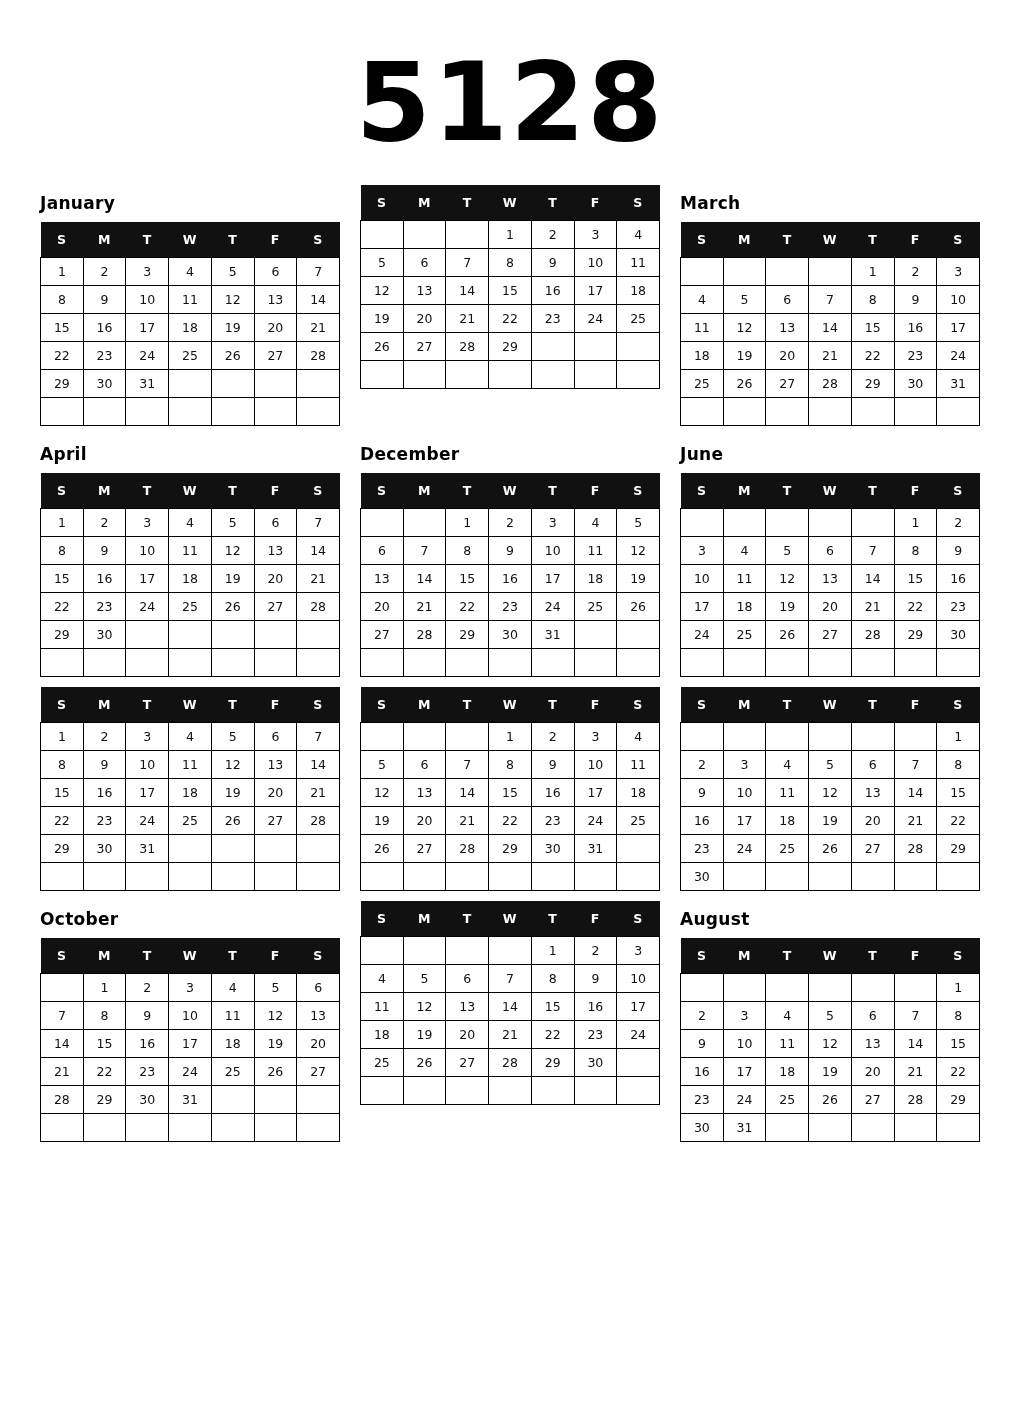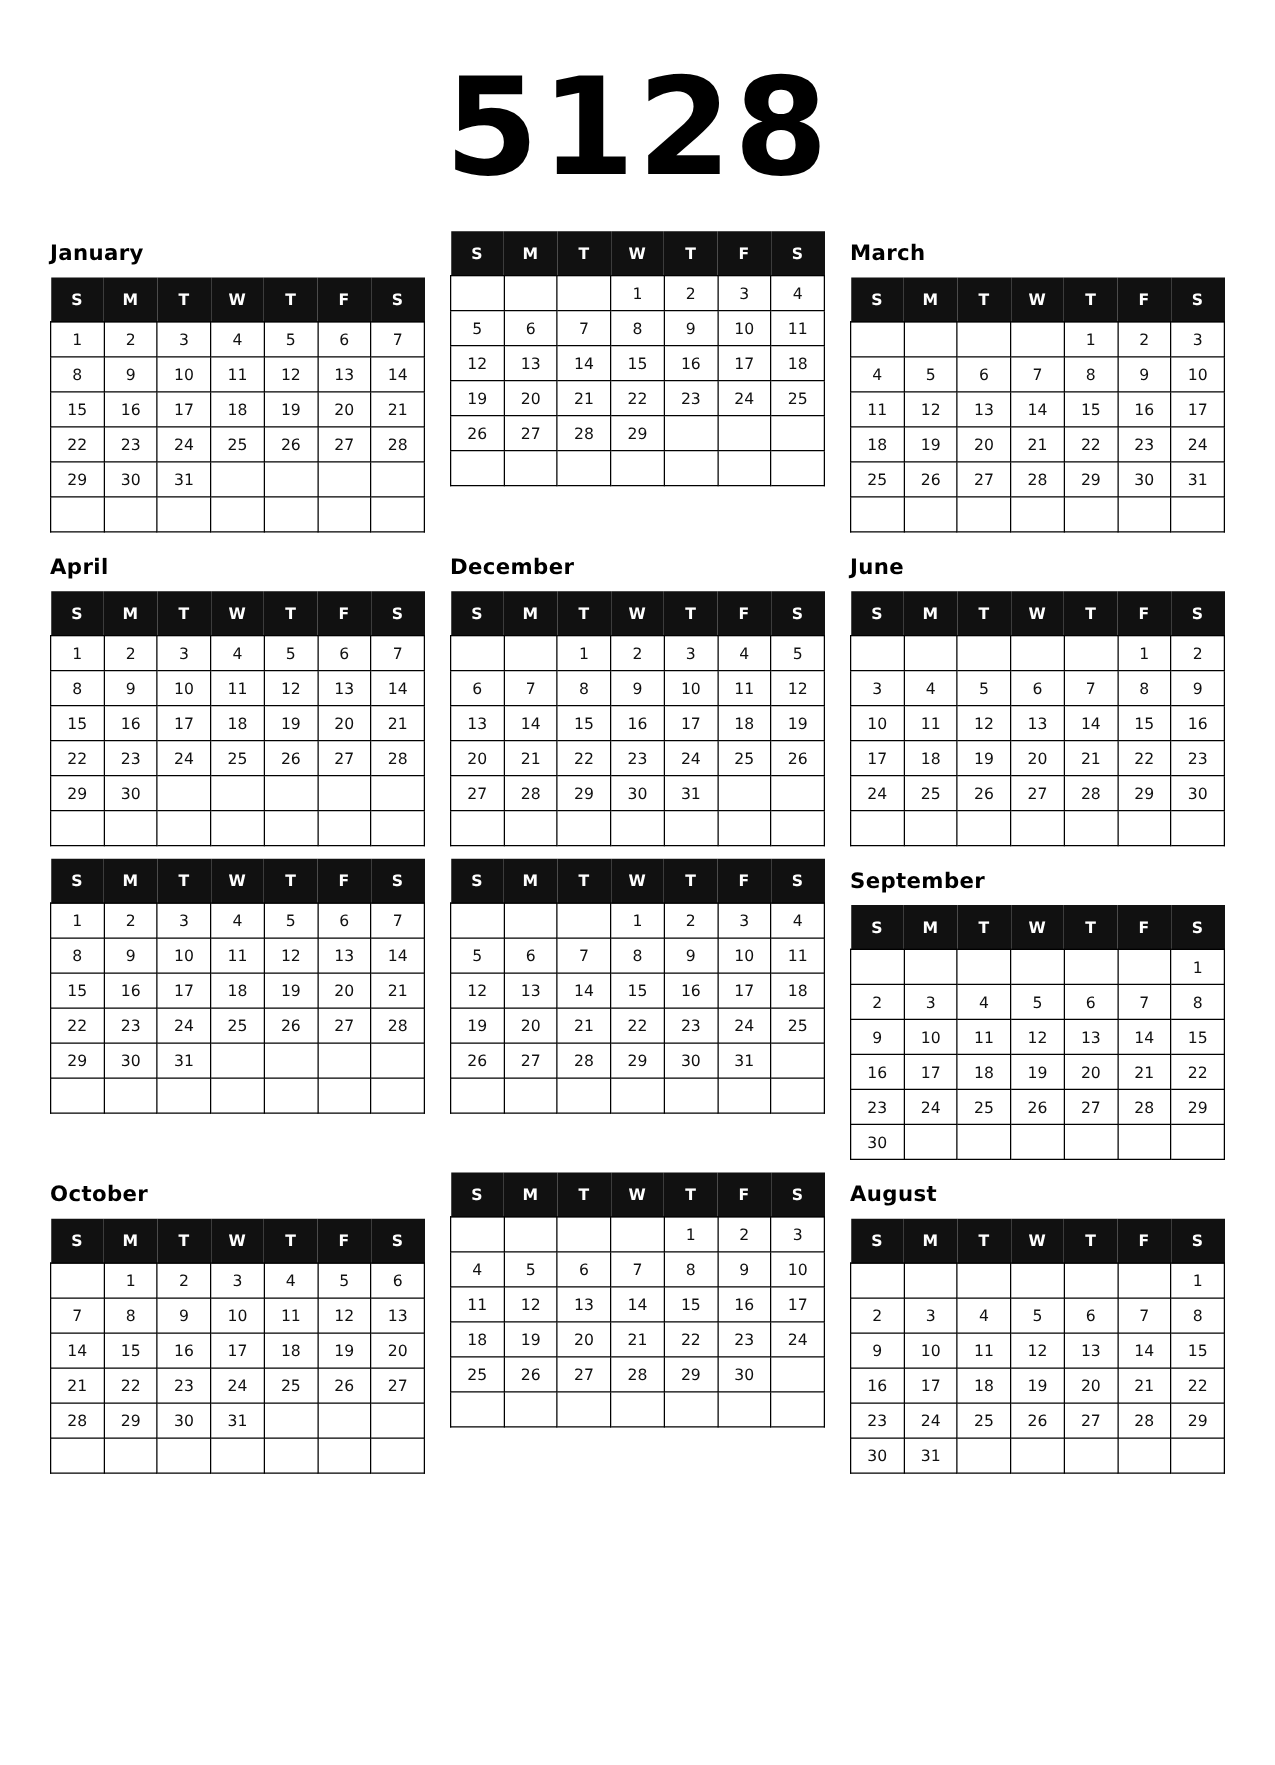--- a/index.html
+++ b/index.html
@@ -652,21 +652,20 @@
               <td class="empty"></td>
               <td class="empty"></td>
               <td class="empty"></td>
               <td class="empty"></td>
               <td class="empty"></td>
             </tr>
           </tbody>
         </table>
       </div>
       <div class="month">
-        <div class="month-name">September</div>
         <table class="cal">
           <thead>
             <tr>
               <th>S</th>
               <th>M</th>
               <th>T</th>
               <th>W</th>
               <th>T</th>
               <th>F</th>
               <th>S</th>

